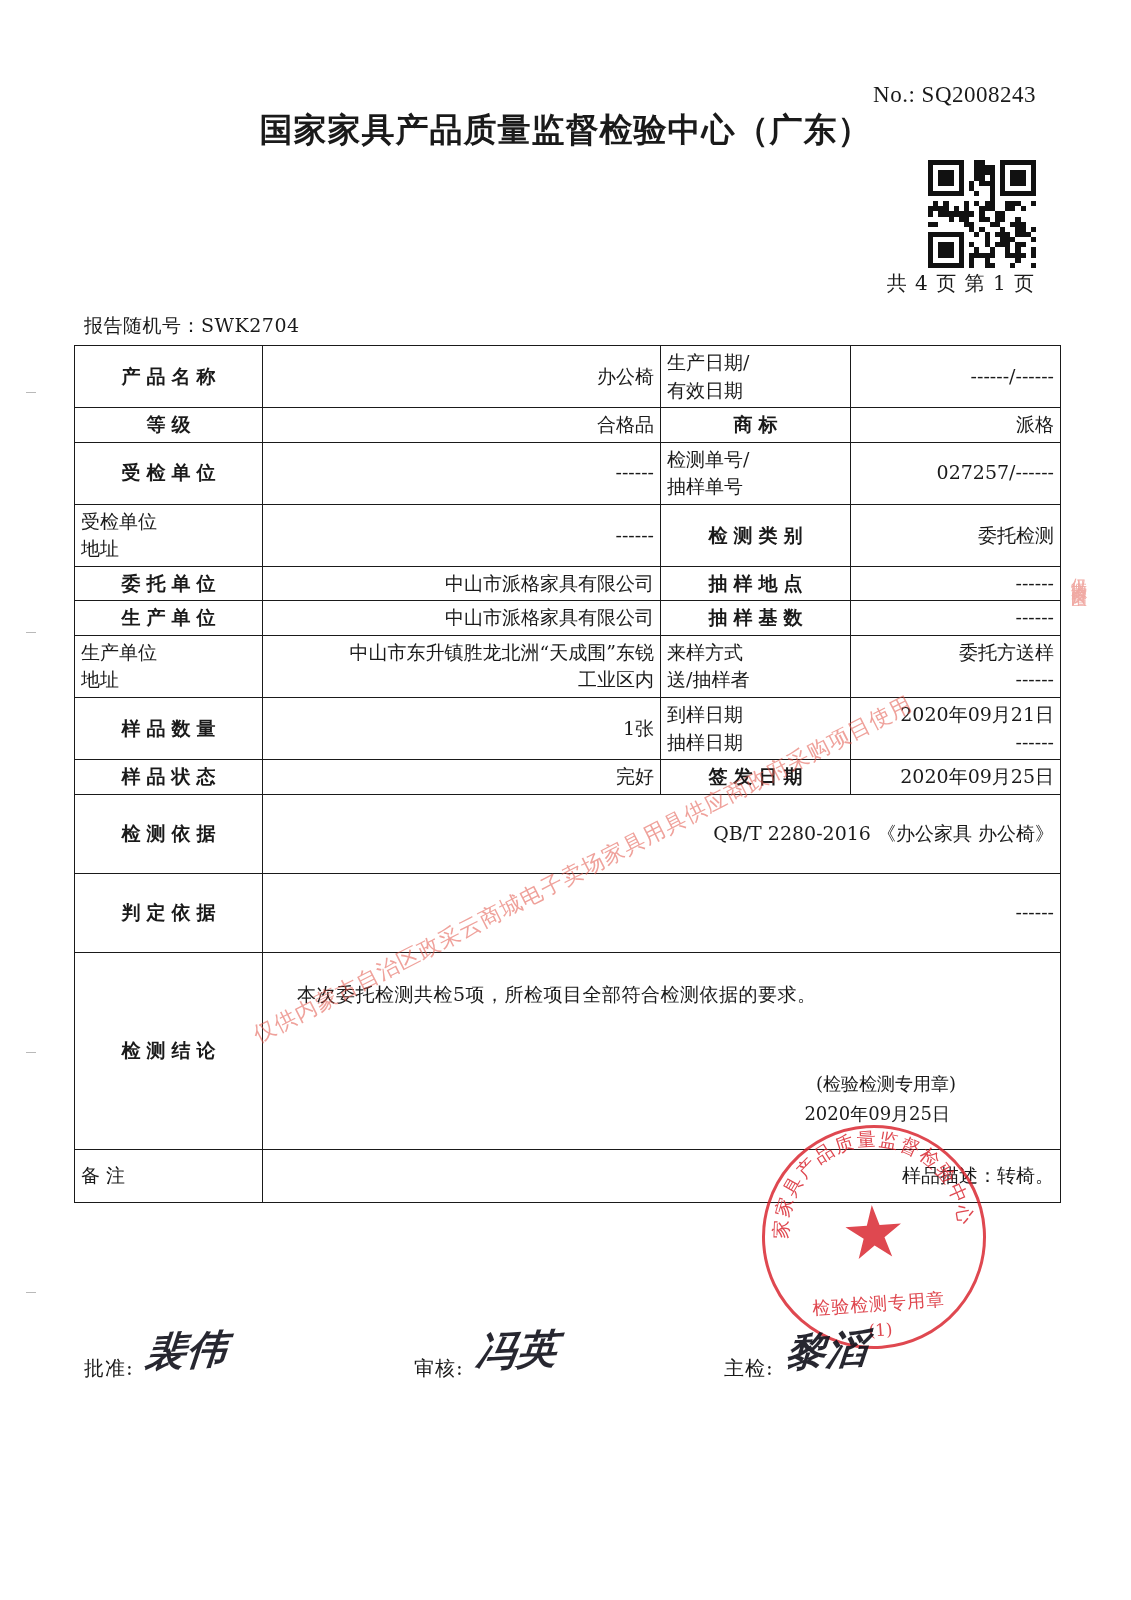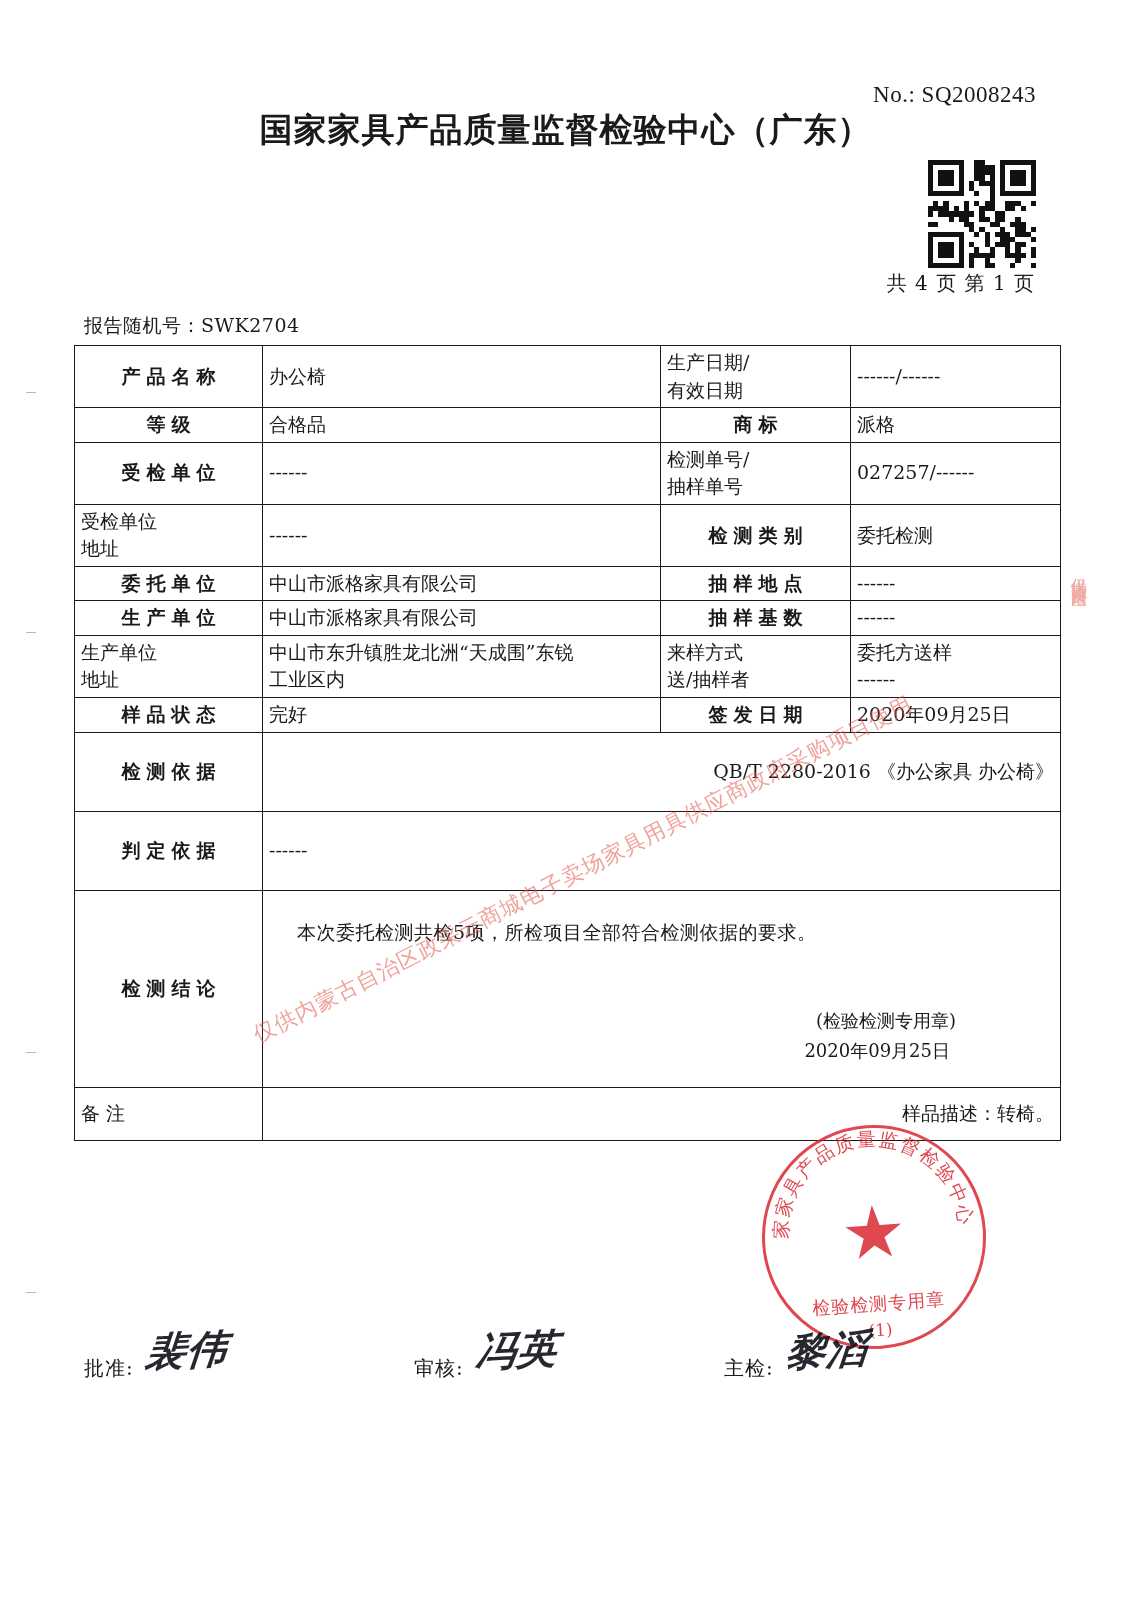--- a/index.html
+++ b/index.html
@@ -106,21 +106,21 @@
     letter-spacing: 6px;
     text-indent: 6px;
     white-space: pre-line;
     font-weight: bold;
   }
   td.lbl-tight {
     letter-spacing: 0px;
     white-space: pre-line;
   }
   td.val {
-    text-align: left;
+    text-align: right;
   }
   td.val-left {
     text-align: right;
     padding-left: 18px;
   }
   .two-line {
     white-space: pre-line;
   }
 
   
@@ -788,20 +788,28 @@
             <td class="val two-line">------</td>
           </tr>
           <tr>
             <td class="lbl-tight">生产单位
 地址</td>
             <td class="val two-line">中山市东升镇胜龙北洲“天成围”东锐
 工业区内</td>
             <td class="lbl-tight two-line">来样方式
 送/抽样者</td>
             <td class="val two-line">委托方送样
+------</td>
+          </tr>
+          <tr>
+            <td class="lbl">样品数量</td>
+            <td class="val two-line">1张</td>
+            <td class="lbl-tight two-line">到样日期
+抽样日期</td>
+            <td class="val two-line">2020年09月21日
 ------</td>
           </tr>
           <tr>
             <td class="lbl">样品状态</td>
             <td class="val two-line">完好</td>
             <td class="lbl">签发日期</td>
             <td class="val two-line">2020年09月25日</td>
           </tr>
           <tr>
             <td class="lbl" style="height: 72px;">检测依据</td>

